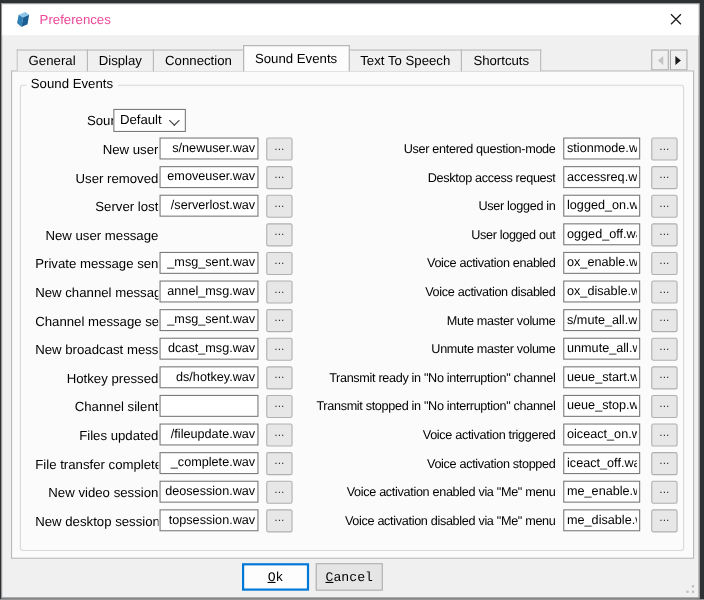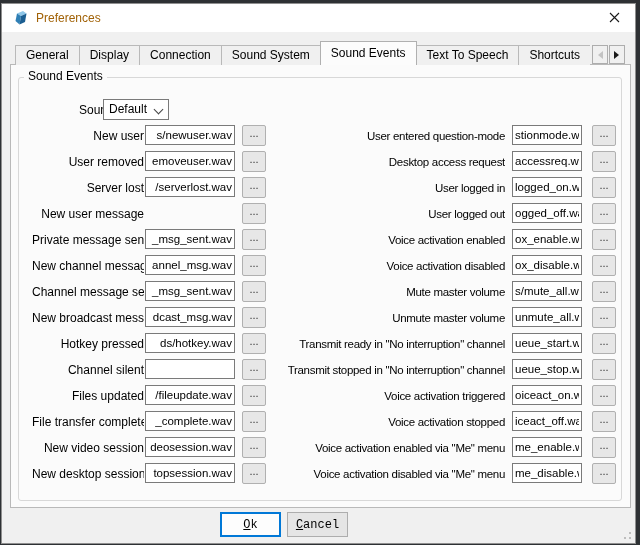--- a/index.html
+++ b/index.html
@@ -10,21 +10,21 @@
     font-size:12px;color:#000;
     -webkit-font-smoothing:antialiased;
   }
   .window{
     position:absolute;left:1px;top:3px;width:635px;height:541px;
     background:#f0f0f0;border:1px solid #8f8f8f;box-sizing:border-box;
   }
   
   .titlebar{position:absolute;left:0;top:0;width:100%;height:28px;background:#ffffff;}
   .app-icon{position:absolute;left:11px;top:6px;width:16px;height:16px;}
-  .title-text{position:absolute;left:34px;top:0;height:28px;line-height:28px;font-size:12px;color:#a16207;}
+  .title-text{position:absolute;left:34px;top:0;height:28px;line-height:28px;font-size:12px;color:#ec4899;}
   .close-btn{
     position:absolute;right:6px;top:0;width:30px;height:28px;
     display:flex;align-items:center;justify-content:center;background:transparent;border:none;cursor:pointer;
   }
   
   .tabstrip{
     position:absolute;left:13px;top:37px;width:575px;height:24px;
     display:flex;align-items:flex-end;overflow:hidden;z-index:3;
   }
   .tab{
@@ -129,21 +129,20 @@
           </svg>
       </span>
     </button>
   </div>
 
   <div class="tabstrip">
 
   <div class="tab"><span>General</span></div>
       <div class="tab"><span>Display</span></div>
       <div class="tab"><span>Connection</span></div>
-      <div class="tab"><span>Sound System</span></div>
       <div class="tab active"><span>Sound Events</span></div>
       <div class="tab"><span>Text To Speech</span></div>
       <div class="tab"><span>Shortcuts</span></div>
     </div>
   <div class="tab-scroller">
     <button class="scrollbtn">
         <span class="arr-left"></span>
       </button>
     <button class="scrollbtn">
         <span class="arr-right"></span>

